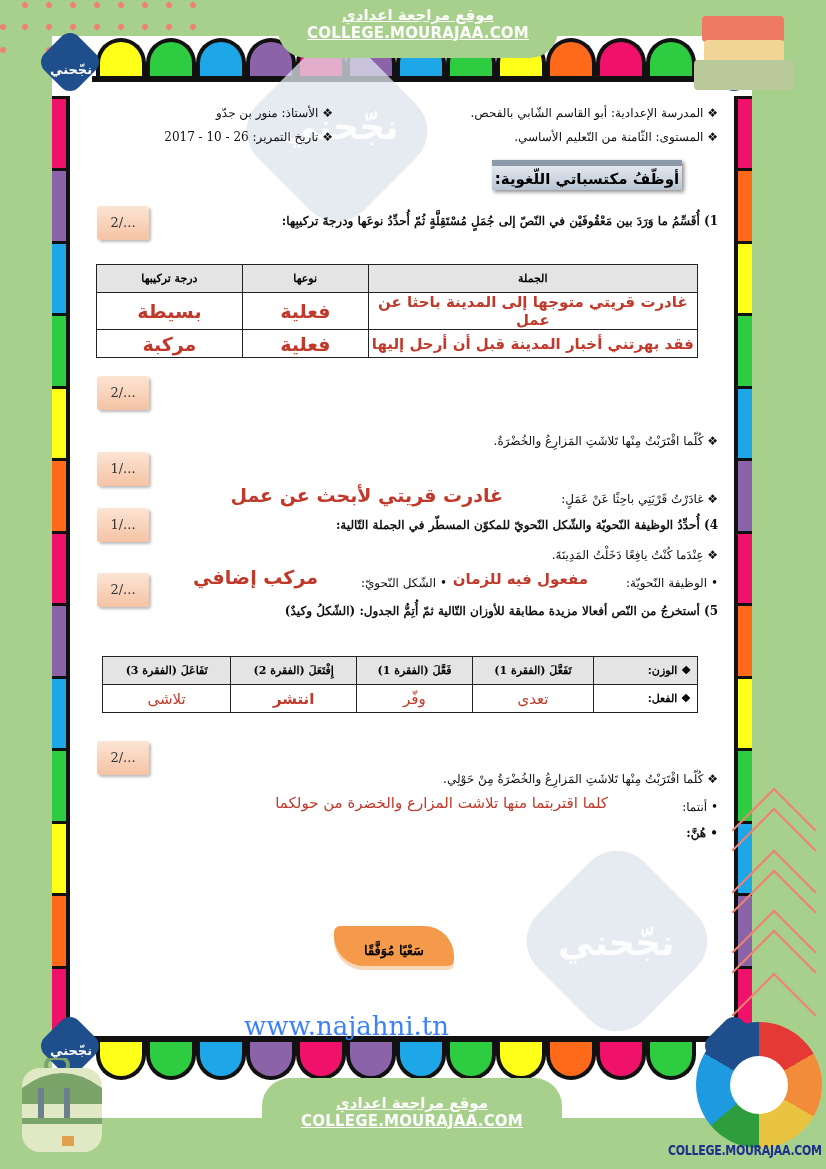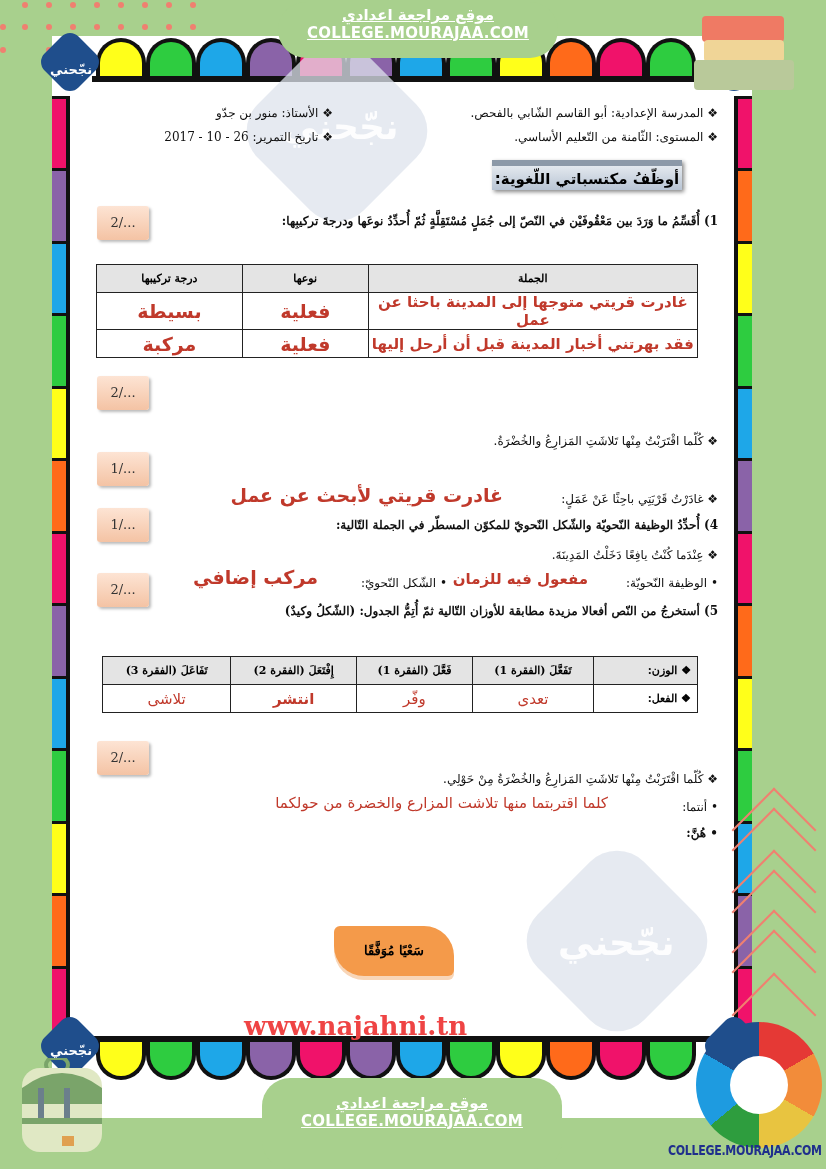--- a/index.html
+++ b/index.html
@@ -45,22 +45,22 @@
   .ans-md { font-size: 15px; }
 
   .score { position: absolute; width: 52px; height: 34px; background: linear-gradient(#fde4d4, #f4c3a4); border-radius: 3px; box-shadow: 2px 2px 3px #bbb; text-align: center; line-height: 34px; font-size: 13px; color: #333; direction: ltr; }
 
   .title-box { position: absolute; width: 190px; height: 30px; background: linear-gradient(#e3e8ee, #b8c4d4); border-top: 6px solid #8c99a8; box-shadow: 2px 2px 4px #888; text-align: center; line-height: 26px; font-size: 15px; font-weight: bold; direction: rtl; font-family: "DejaVu Sans", sans-serif; }
 
   table { border-collapse: collapse; direction: rtl; position: absolute; }
   td, th { border: 1.5px solid #222; font-size: 11px; text-align: center; height: 28px; }
   th { background: #e4e4e4; font-weight: bold; }
 
-  .flag { position: absolute; width: 120px; height: 50px; background: #f49a4a; border-radius: 6px 30px 6px 30px; text-align: center; line-height: 50px; font-size: 13px; font-weight: bold; box-shadow: 0 4px 0 #f8d6b8; }
-  .site { position: absolute; font-family: "DejaVu Serif", serif; font-weight: bold; font-size: 26px; color: #ef4444; direction: ltr; }
+  .flag { position: absolute; width: 120px; height: 40px; background: #f49a4a; border-radius: 6px 30px 6px 30px; text-align: center; line-height: 50px; font-size: 13px; font-weight: bold; box-shadow: 0 4px 0 #f8d6b8; }
+  .site { position: absolute; font-family: "DejaVu Serif", serif; font-weight: normal; font-size: 26px; color: #3b82f6; direction: ltr; }
 
   .books { position: absolute; }
   .book { position: absolute; border-radius: 4px; }
   .chevron { position: absolute; width: 60px; height: 60px; border-left: 2px solid #f08070; border-top: 2px solid #f08070; transform: rotate(45deg); }
   .wheel { position: absolute; width: 126px; height: 126px; border-radius: 50%; background: conic-gradient(#e53935 0 60deg, #f28c3a 60deg 120deg, #e8c440 120deg 180deg, #2e9d3e 180deg 230deg, #1e9be0 230deg 300deg, #1f4e8c 300deg 360deg); }
   .wheel-hole { position: absolute; width: 58px; height: 58px; border-radius: 50%; background: #fff; left: 34px; top: 34px; }
   .brand { position: absolute; font-family: "DejaVu Sans", sans-serif; font-weight: bold; color: #1f2f8c; font-size: 11px; letter-spacing: -0.3px; transform: scaleY(1.3); }
   .backpack { position: absolute; }
 </style>
 </head>

